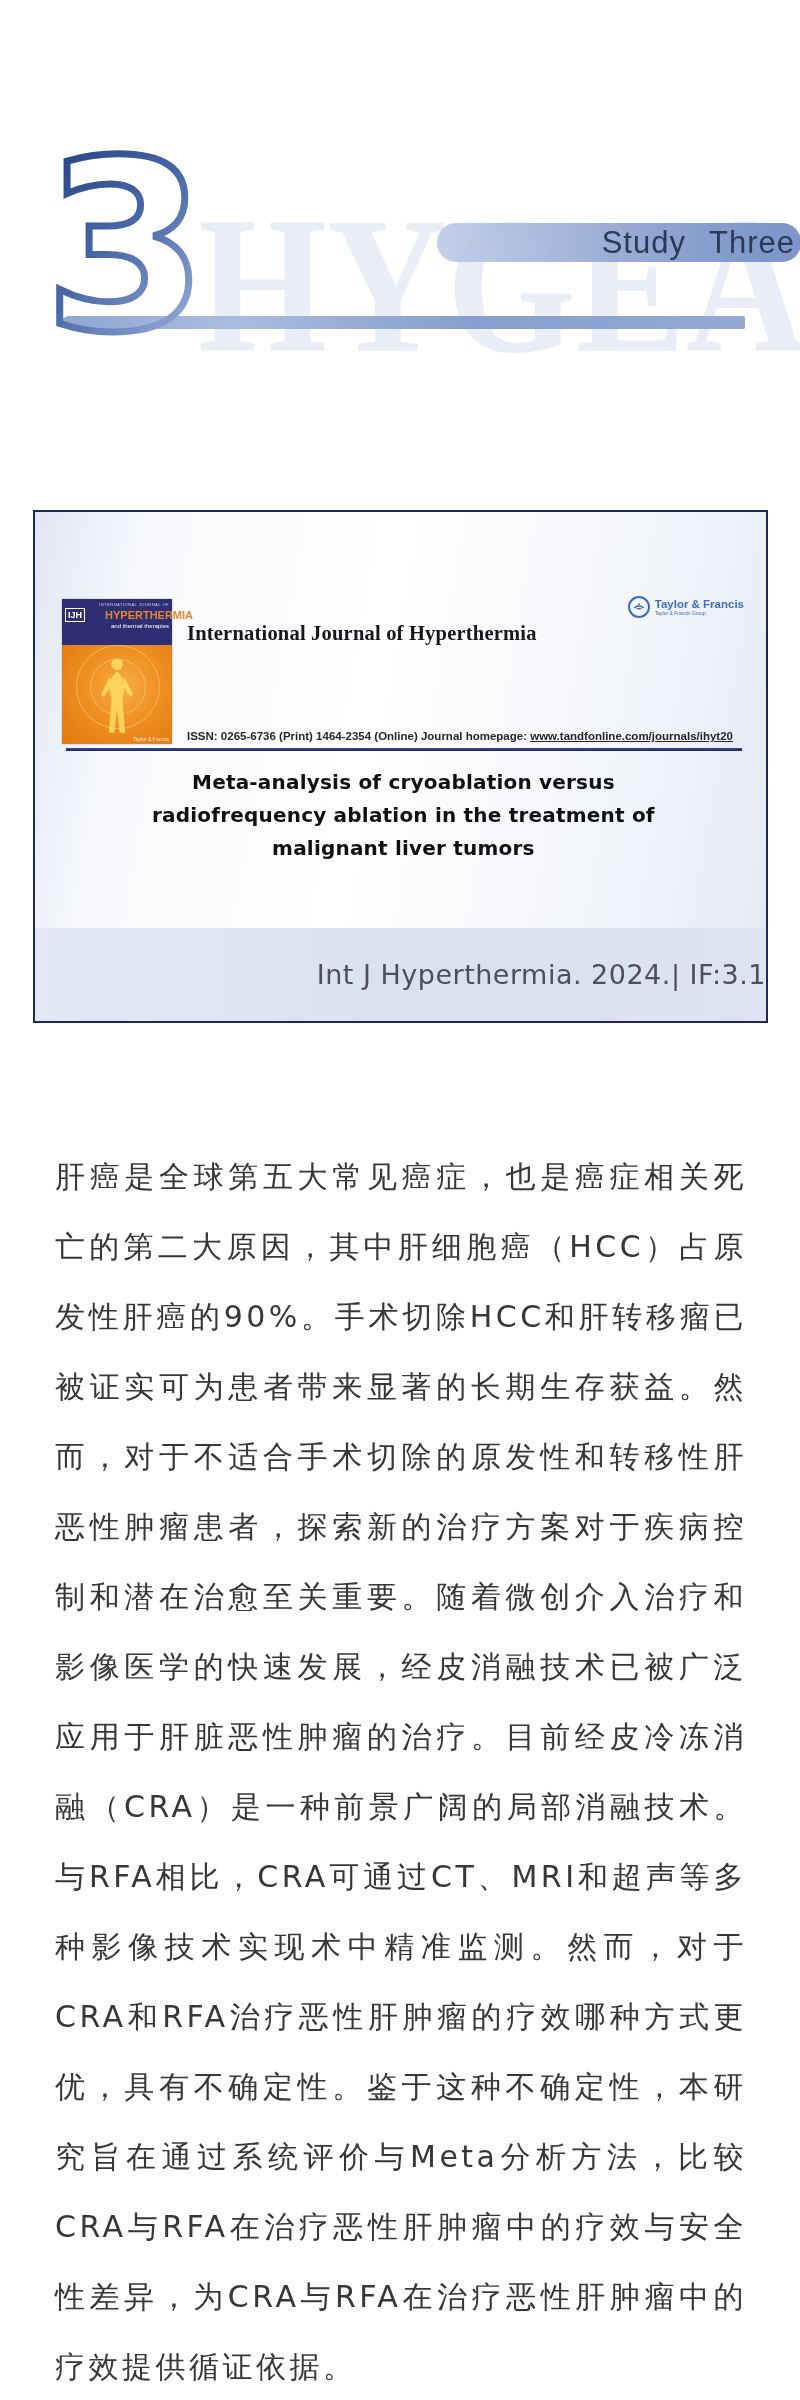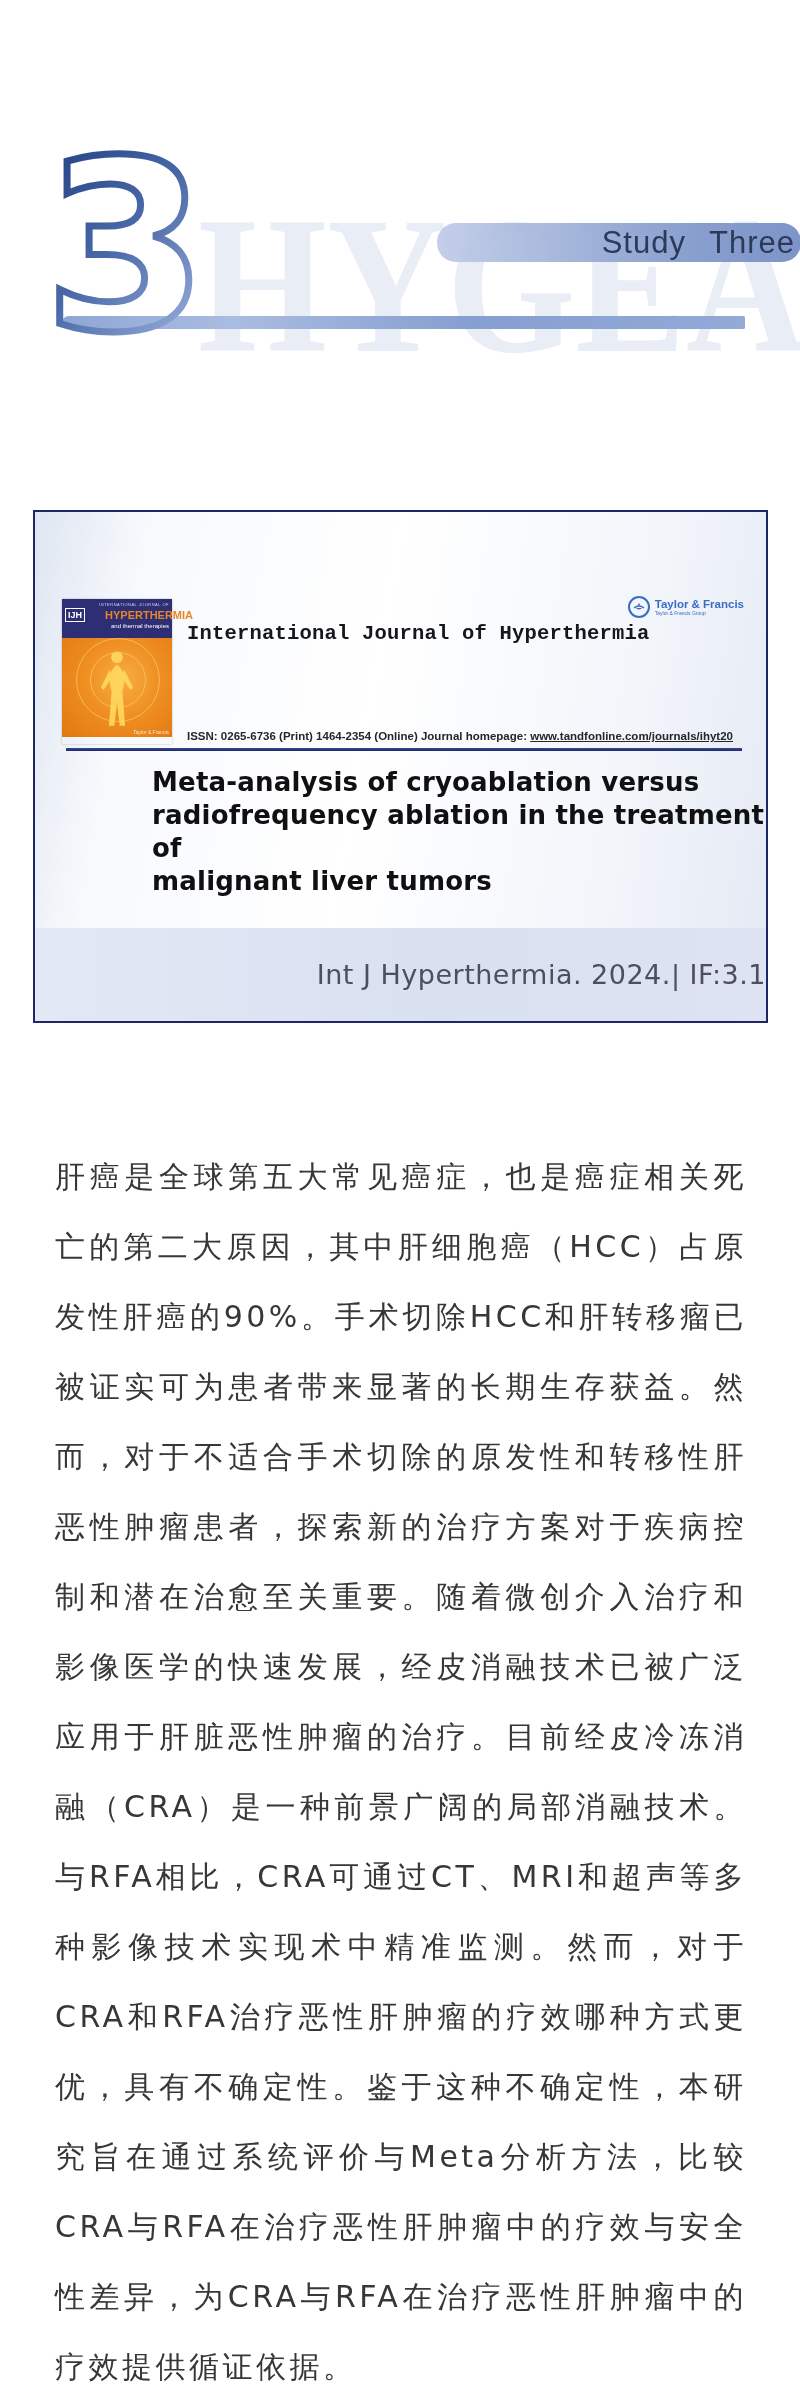--- a/index.html
+++ b/index.html
@@ -23,45 +23,45 @@
     color:#1e3a7c;letter-spacing:4px;text-shadow:1px 2px 2px rgba(30,58,124,.25);font-family:"DejaVu Sans",sans-serif;}
   .hdr-underline{position:absolute;left:62px;top:316px;width:683px;height:13px;z-index:2;
     background:linear-gradient(90deg,#8fa6d4 0%,#a9bce1 25%,#869fd0 60%,#93aad7 100%);
     border-radius:8px 2px 2px 8px;}
 
   
   .card{position:absolute;left:33px;top:510px;width:731px;height:509px;
     border:2px solid #1d2766;
     background:linear-gradient(100deg,#dfe6f2 0%,#f7f9fc 14%,#ffffff 45%,#f2f5fa 78%,#e3e9f4 100%);}
   .cover{position:absolute;left:27px;top:87px;width:110px;height:145px;box-shadow:0 0 2px rgba(0,0,0,.25);}
-  .cover-head{height:39px;background:#2d2e74;padding:3px 3px 0 3px;box-sizing:border-box;}
+  .cover-head{height:46px;background:#2d2e74;padding:3px 3px 0 3px;box-sizing:border-box;}
   .cover-tiny{font-size:4px;color:#cfd2ee;letter-spacing:.5px;text-align:right;line-height:5px;}
   .cover-row{display:flex;align-items:center;margin-top:1px;}
   .ijh{border:1px solid #ffffff;color:#ffffff;font-weight:bold;font-size:9px;padding:1px 2px;line-height:10px;}
   .hyper{color:#e8852c;font-weight:bold;font-size:11px;margin-left:20px;letter-spacing:0;}
   .cover-sub{font-size:6px;color:#ffffff;text-align:right;line-height:8px;}
   .cover-body{position:relative;height:99px;overflow:hidden;
     background:radial-gradient(circle at 55% 42%,#f8ae42 0%,#ef8f22 45%,#e1770f 100%);}
   .ring{position:absolute;border:1px solid rgba(255,216,130,.55);border-radius:50%;}
   .figure-svg{position:absolute;left:28px;top:8px;}
   .cover-tf{position:absolute;right:3px;bottom:2px;font-size:5px;color:#f3e6d2;}
   .jname{position:absolute;left:152px;top:110px;font-size:20.5px;font-weight:700;color:#16171c;
-    letter-spacing:.2px;font-family:Liberation Mono, monospace;}
+    letter-spacing:.2px;font-family:Liberation Serif, serif;}
   .tf{position:absolute;right:22px;top:84px;display:flex;align-items:flex-start;}
   .tf-icon{width:22px;height:22px;border:2px solid #3a6cc5;border-radius:50%;box-sizing:border-box;
     display:flex;align-items:center;justify-content:center;margin-right:5px;}
   .tf-texts{display:flex;flex-direction:column;margin-top:2px;}
   .tf-name{font-size:11.5px;font-weight:bold;color:#3a6cc5;line-height:12px;}
   .tf-group{font-size:5px;color:#3a6cc5;line-height:7px;}
   .issn{position:absolute;left:152px;top:218px;font-size:11.5px;font-weight:bold;color:#25262c;white-space:nowrap;}
   .issn .url{text-decoration:underline;text-align:center;}
   .card-divider{position:absolute;left:31px;top:236px;width:676px;height:3px;
     background:linear-gradient(180deg,#3a4a8e 0%,#1d2766 100%);}
-  .atitle{position:absolute;left:117px;top:254px;font-size:26px;font-weight:700;color:#101013;
-    line-height:33px;white-space:pre-line;letter-spacing:.2px;font-family:"DejaVu Sans",sans-serif;}
+  .atitle{position:absolute;left:117px;top:254px;font-size:20px;font-weight:700;color:#101013;
+    line-height:33px;white-space:pre-line;letter-spacing:.2px;font-family:"DejaVu Sans",sans-serif;text-align:center;}
   .card-foot{position:absolute;left:0;right:0;bottom:0;height:93px;
     background:linear-gradient(90deg,#e3e8f5 0%,#d9e0f0 55%,#dde3f2 100%);
     display:flex;align-items:center;justify-content:flex-end;}
   .card-foot-text{font-size:27px;color:#4e4f5c;letter-spacing:.5px;font-family:"DejaVu Sans",sans-serif;}
 
   
   .abstract{position:absolute;left:55px;top:1142px;width:692px;font-size:30px;line-height:70px;
     letter-spacing:3.5px;color:#373737;text-align:justify;text-justify:inter-ideograph;
     font-family:"DejaVu Sans",sans-serif;}
 </style>

